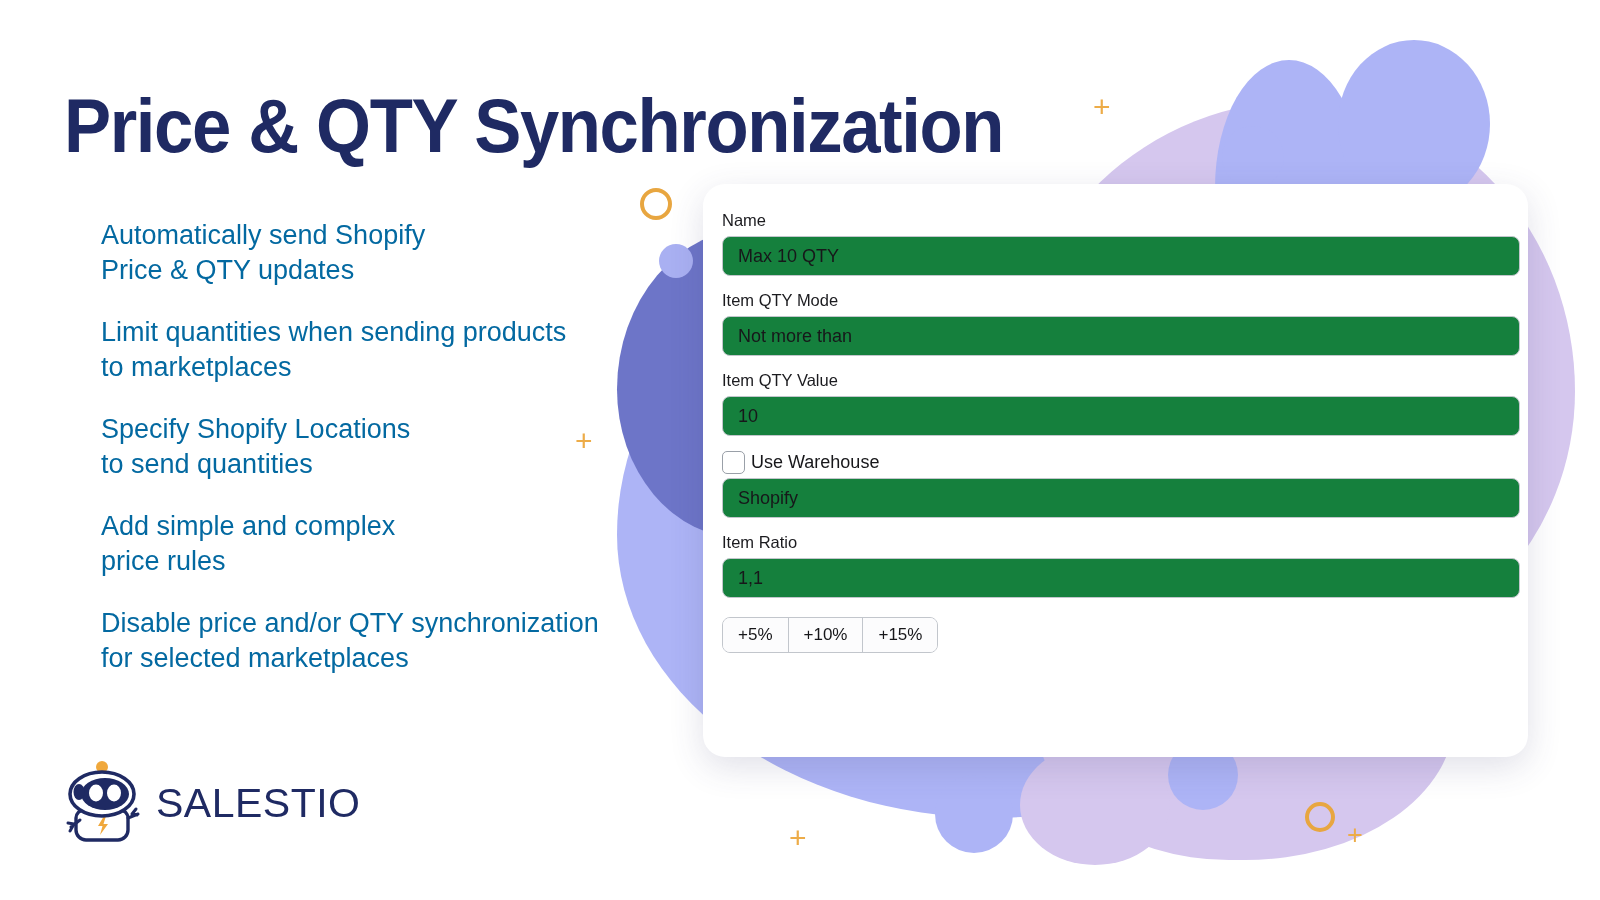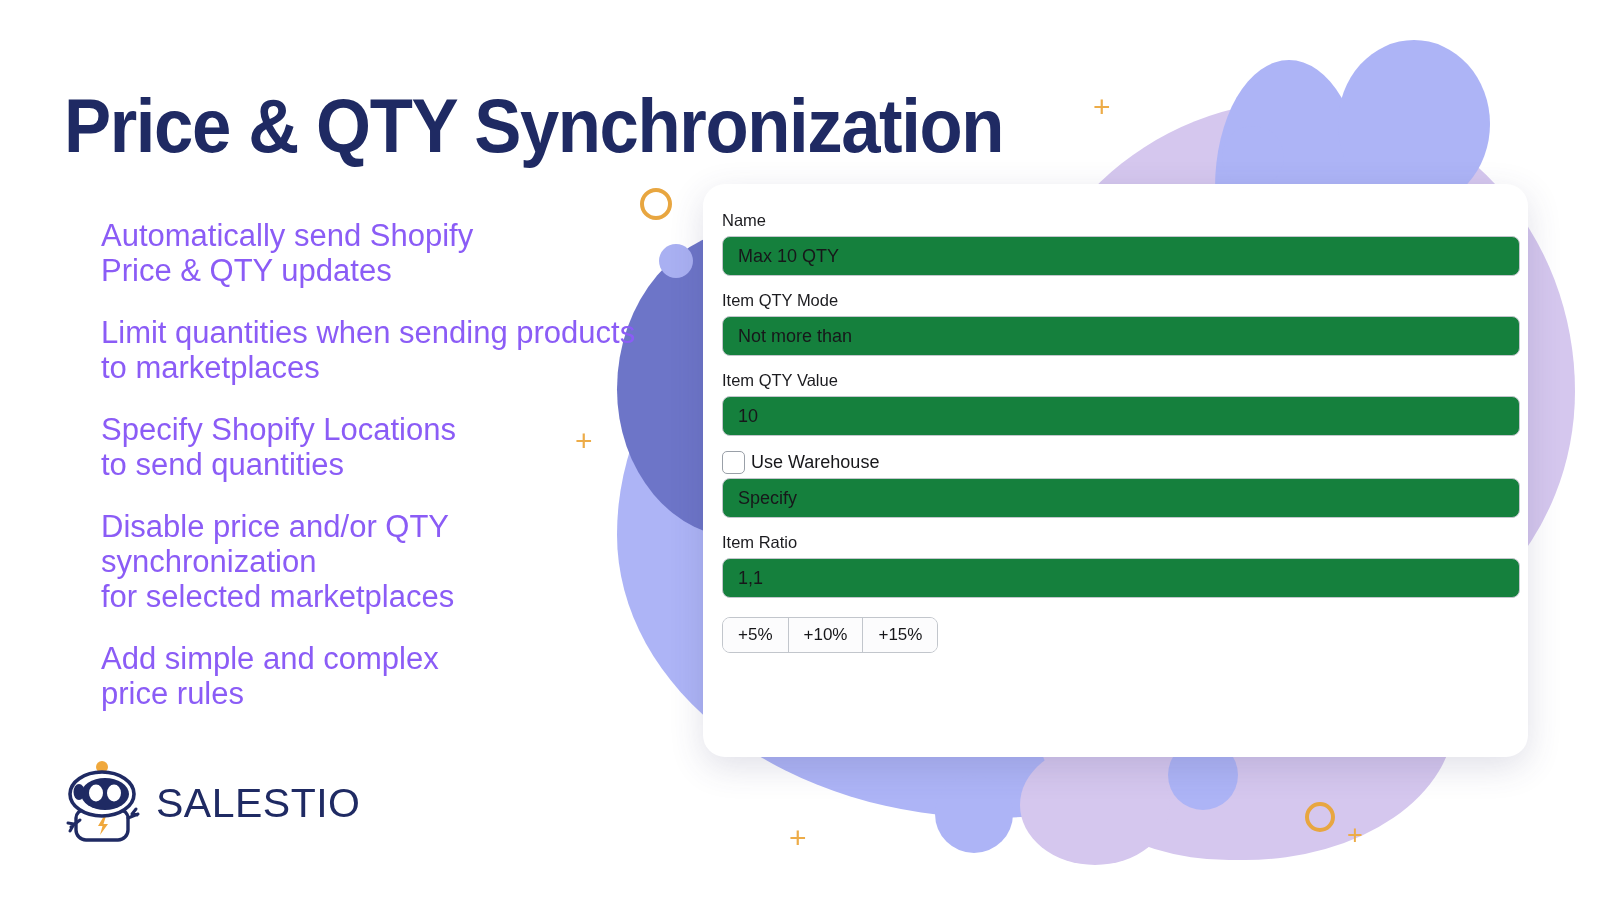--- a/index.html
+++ b/index.html
@@ -126,22 +126,22 @@
     transform: scaleX(0.93);
     transform-origin: left top;
   }
   .bullets {
     position: absolute;
     left: 101px;
     top: 218px;
     width: 560px;
   }
   .bullet {
-    color: #8b5cf6;
-    font-size: 31px;
+    color: #0369a1;
+    font-size: 27px;
     line-height: 35px;
     margin-bottom: 27px;
     white-space: pre-line;
   }
 
   
   .logo {
     position: absolute;
     left: 62px;
     top: 758px;
@@ -263,24 +263,24 @@
 
   <div class="headline">Price &amp; QTY Synchronization</div>
 
   <div class="bullets">
     <div class="bullet">Automatically send Shopify
 Price &amp; QTY updates</div>
     <div class="bullet">Limit quantities when sending products
 to marketplaces</div>
     <div class="bullet">Specify Shopify Locations
 to send quantities</div>
+    <div class="bullet">Add simple and complex
+price rules</div>
     <div class="bullet">Disable price and/or QTY synchronization
 for selected marketplaces</div>
-    <div class="bullet">Add simple and complex
-price rules</div>
   </div>
 
   <div class="logo">
     <span>
       <svg width="80" height="86" viewBox="0 0 80 86">
 
         <line x1="40" y1="26" x2="40" y2="12" stroke="#1f2a63" stroke-width="2.6" stroke-linecap="round"></line>
         <circle cx="40" cy="9" r="6" fill="#f0a83c"></circle>
         <line x1="27" y1="26" x2="53" y2="26" stroke="#1f2a63" stroke-width="2.4" stroke-linecap="round"></line>
 
@@ -313,21 +313,21 @@
       <div class="input">Not more than</div>
 
       <div class="field-label">Item QTY Value</div>
       <div class="input">10</div>
 
       <div class="check-row">
         <div class="checkbox"></div>
         <div class="check-label">Use Warehouse</div>
       </div>
 
-      <div class="input">Specify</div>
+      <div class="input">Shopify</div>
 
       <div class="field-label">Item Ratio</div>
       <div class="input">1,1</div>
 
       <div class="seg-group">
         <div class="seg-btn">+5%</div>
         <div class="seg-btn">+10%</div>
         <div class="seg-btn">+15%</div>
       </div>
 

